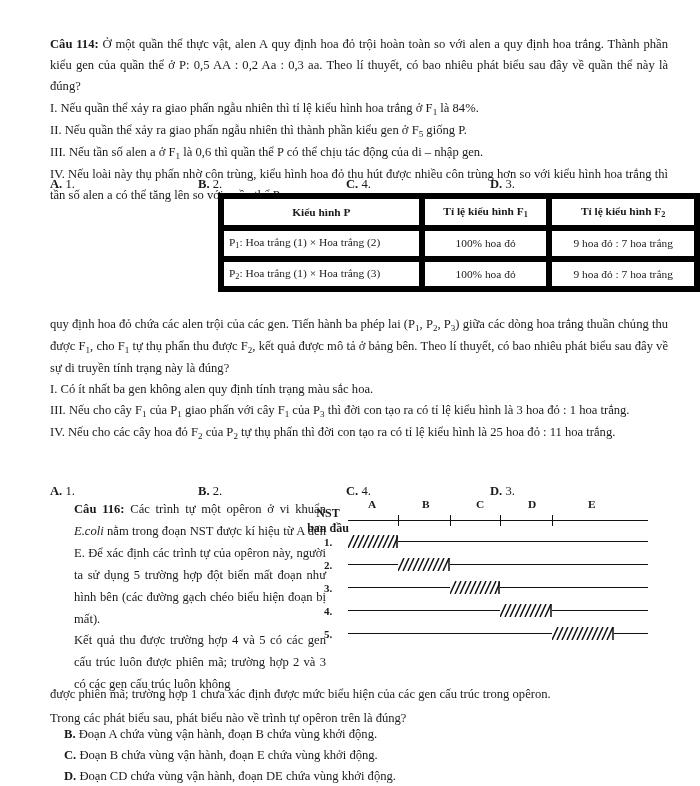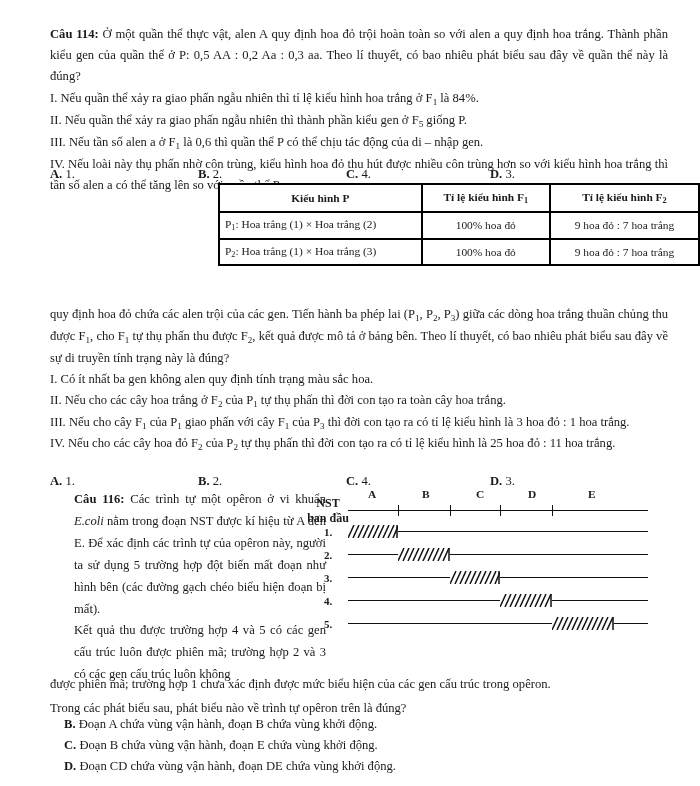--- a/index.html
+++ b/index.html
@@ -10,21 +10,21 @@
   body {
     width: 700px;
     height: 786px;
     font-family: "Liberation Serif", "DejaVu Serif", serif;
     color: #1a1a1a;
     position: relative;
     overflow: hidden;
   }
   .page {
     position: absolute;
-    left: 0; top: 0;
+    left: 0; top: 10px;
     width: 700px;
     height: 550px;
     padding: 0;
   }
   .block {
     position: absolute;
   }
   p.para {
     margin: 0;
     font-size: 12.6px;
@@ -56,21 +56,21 @@
   .o-c { left: 296px; }
   .o-d { left: 440px; }
 
   
   table.ptable {
     border-collapse: collapse;
     font-size: 11.4px;
     background: #fff;
   }
   table.ptable th, table.ptable td {
-    border: 2px solid #000000;
+    border: 6px solid #000000;
     padding: 5px 6px;
     text-align: center;
     font-weight: normal;
     white-space: nowrap;
   }
   table.ptable th {
     font-weight: bold;
     padding: 6px 6px;
   }
   table.ptable td.ph {
@@ -174,21 +174,20 @@
         </tr>
       </tbody>
     </table>
   </div>
 
   <div class="block" style="left:50px; top:304px; width:618px;">
     <p class="para"><span>quy định hoa đỏ chứa các alen trội của các gen. Tiến hành ba phép lai (P</span><sub>1</sub><span>, P</span><sub>2</sub><span>, P</span><sub>3</sub><span>) giữa các dòng hoa trắng thuần chủng thu được F</span><sub>1</sub><span>, cho F</span><sub>1</sub><span> tự thụ phấn thu được F</span><sub>2</sub><span>, kết quả được mô tả ở bảng bên. Theo lí thuyết, có bao nhiêu phát biểu sau đây về sự di truyền tính trạng này là đúng?</span></p>
 
     <p class="para nojust"><span>I.</span><span> Có ít nhất ba gen không alen quy định tính trạng màu sắc hoa.</span></p>
 
-    <p class="para nojust"><span>II.</span><span> Nếu cho các cây hoa trắng ở F<sub>2</sub> của P<sub>1</sub> tự thụ phấn thì đời con tạo ra toàn cây hoa trắng.</span></p>
 
     <p class="para"><span>III.</span><span> Nếu cho cây F<sub>1</sub> của P<sub>1</sub> giao phấn với cây F<sub>1</sub> của P<sub>3</sub> thì đời con tạo ra có tỉ lệ kiểu hình là 3 hoa đỏ : 1 hoa trắng.</span></p>
 
     <p class="para"><span>IV.</span><span> Nếu cho các cây hoa đỏ F<sub>2</sub> của P<sub>2</sub> tự thụ phấn thì đời con tạo ra có tỉ lệ kiểu hình là 25 hoa đỏ : 11 hoa trắng.</span></p>
   </div>
 
   <div class="opts" style="left:50px; top:473px;">
     <span class="opt o-a"><b>A.</b><span> 1.</span></span>
     <span class="opt o-b"><b>B.</b><span> 2.</span></span>
     <span class="opt o-c"><b>C.</b><span> 4.</span></span>

